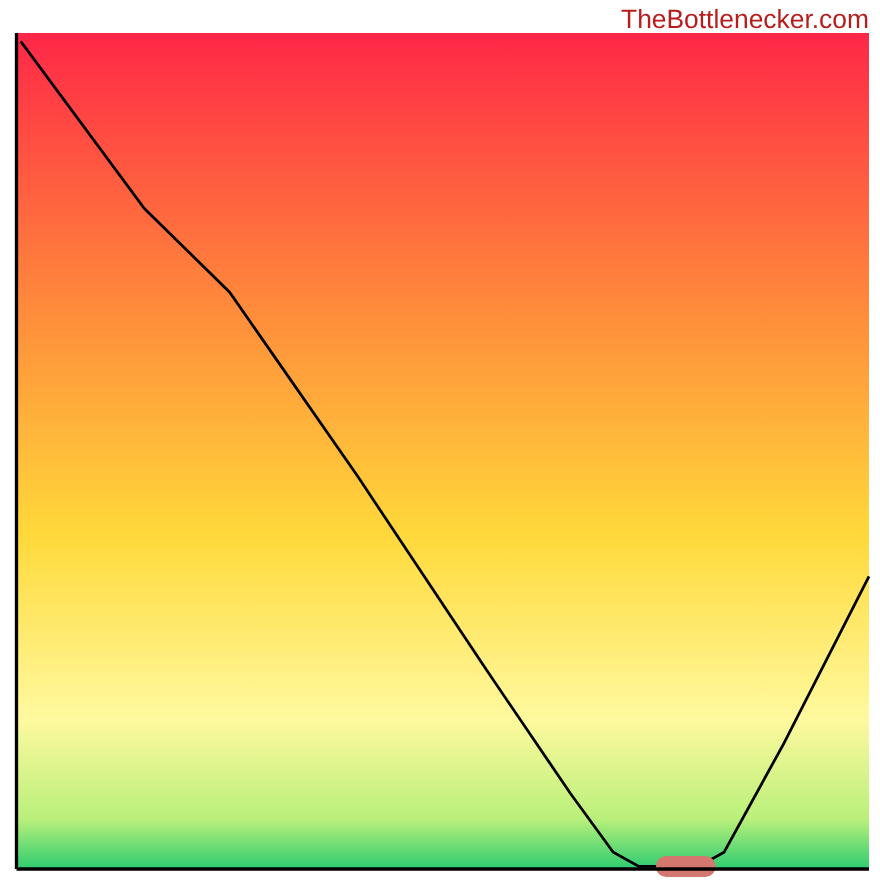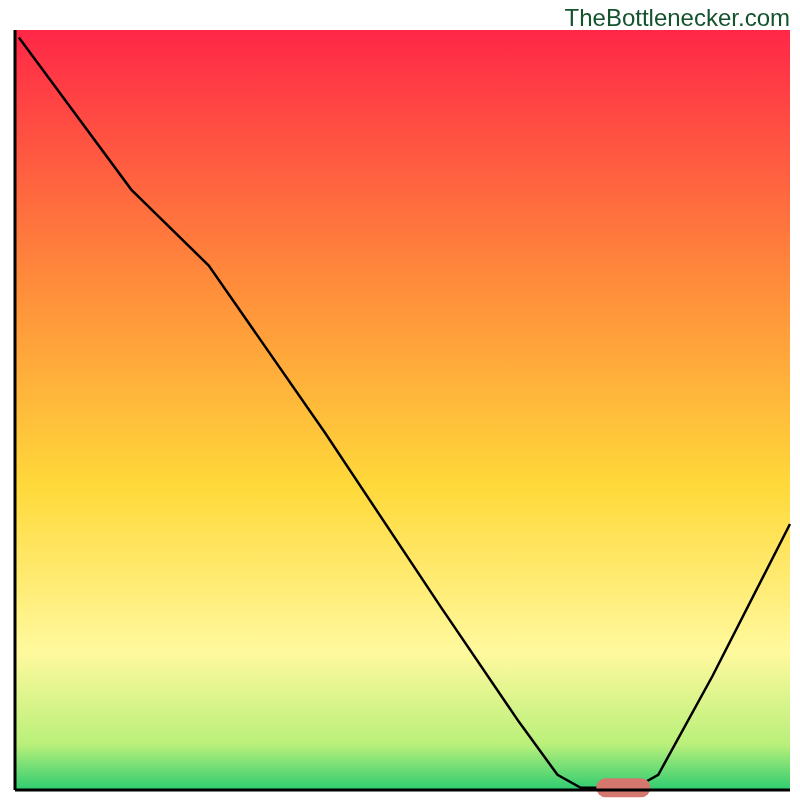--- a/index.html
+++ b/index.html
@@ -8,21 +8,21 @@
     background: #ffffff;
     width: 800px;
     height: 800px;
     position: relative;
     font-family: Arial, Helvetica, sans-serif;
   }
   .watermark {
     position: absolute;
     top: 4px;
     right: 10px;
-    color: #14532d;
+    color: #b91c1c;
     font-size: 24px;
     font-weight: 400;
     z-index: 10;
   }
   .chart-wrap {
     position: absolute;
     top: 0;
     left: 0;
     width: 800px;
     height: 800px;

